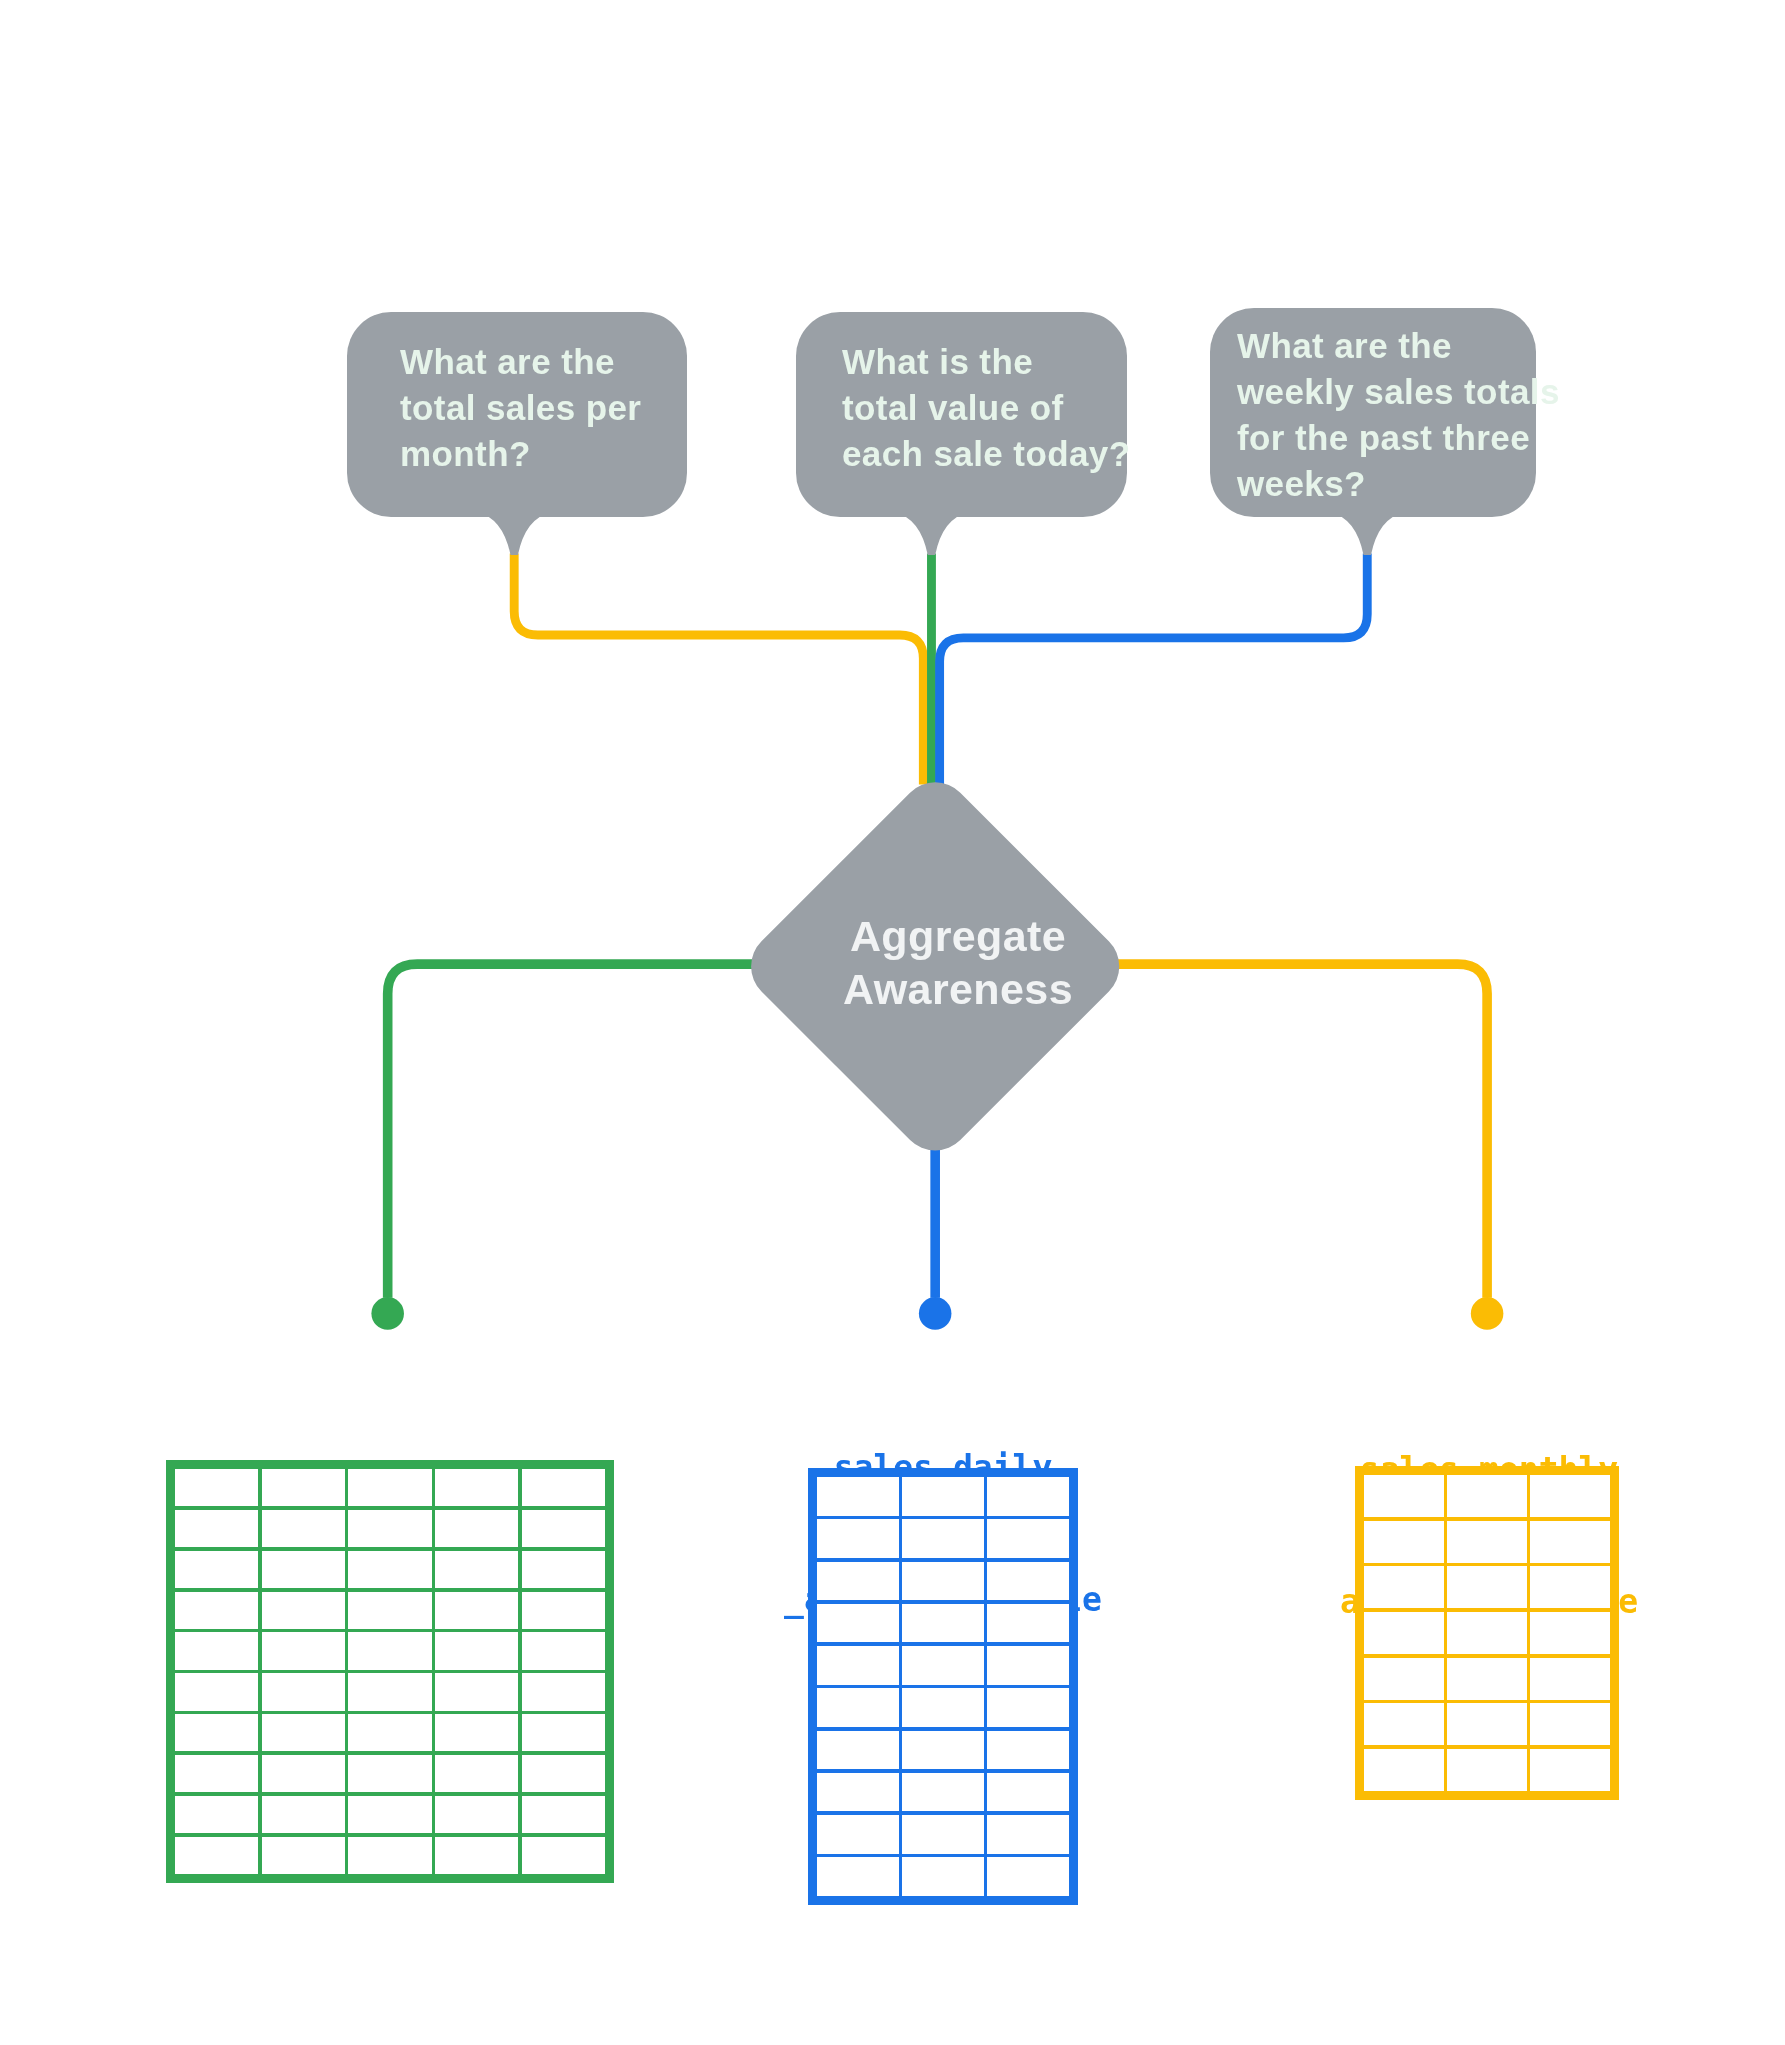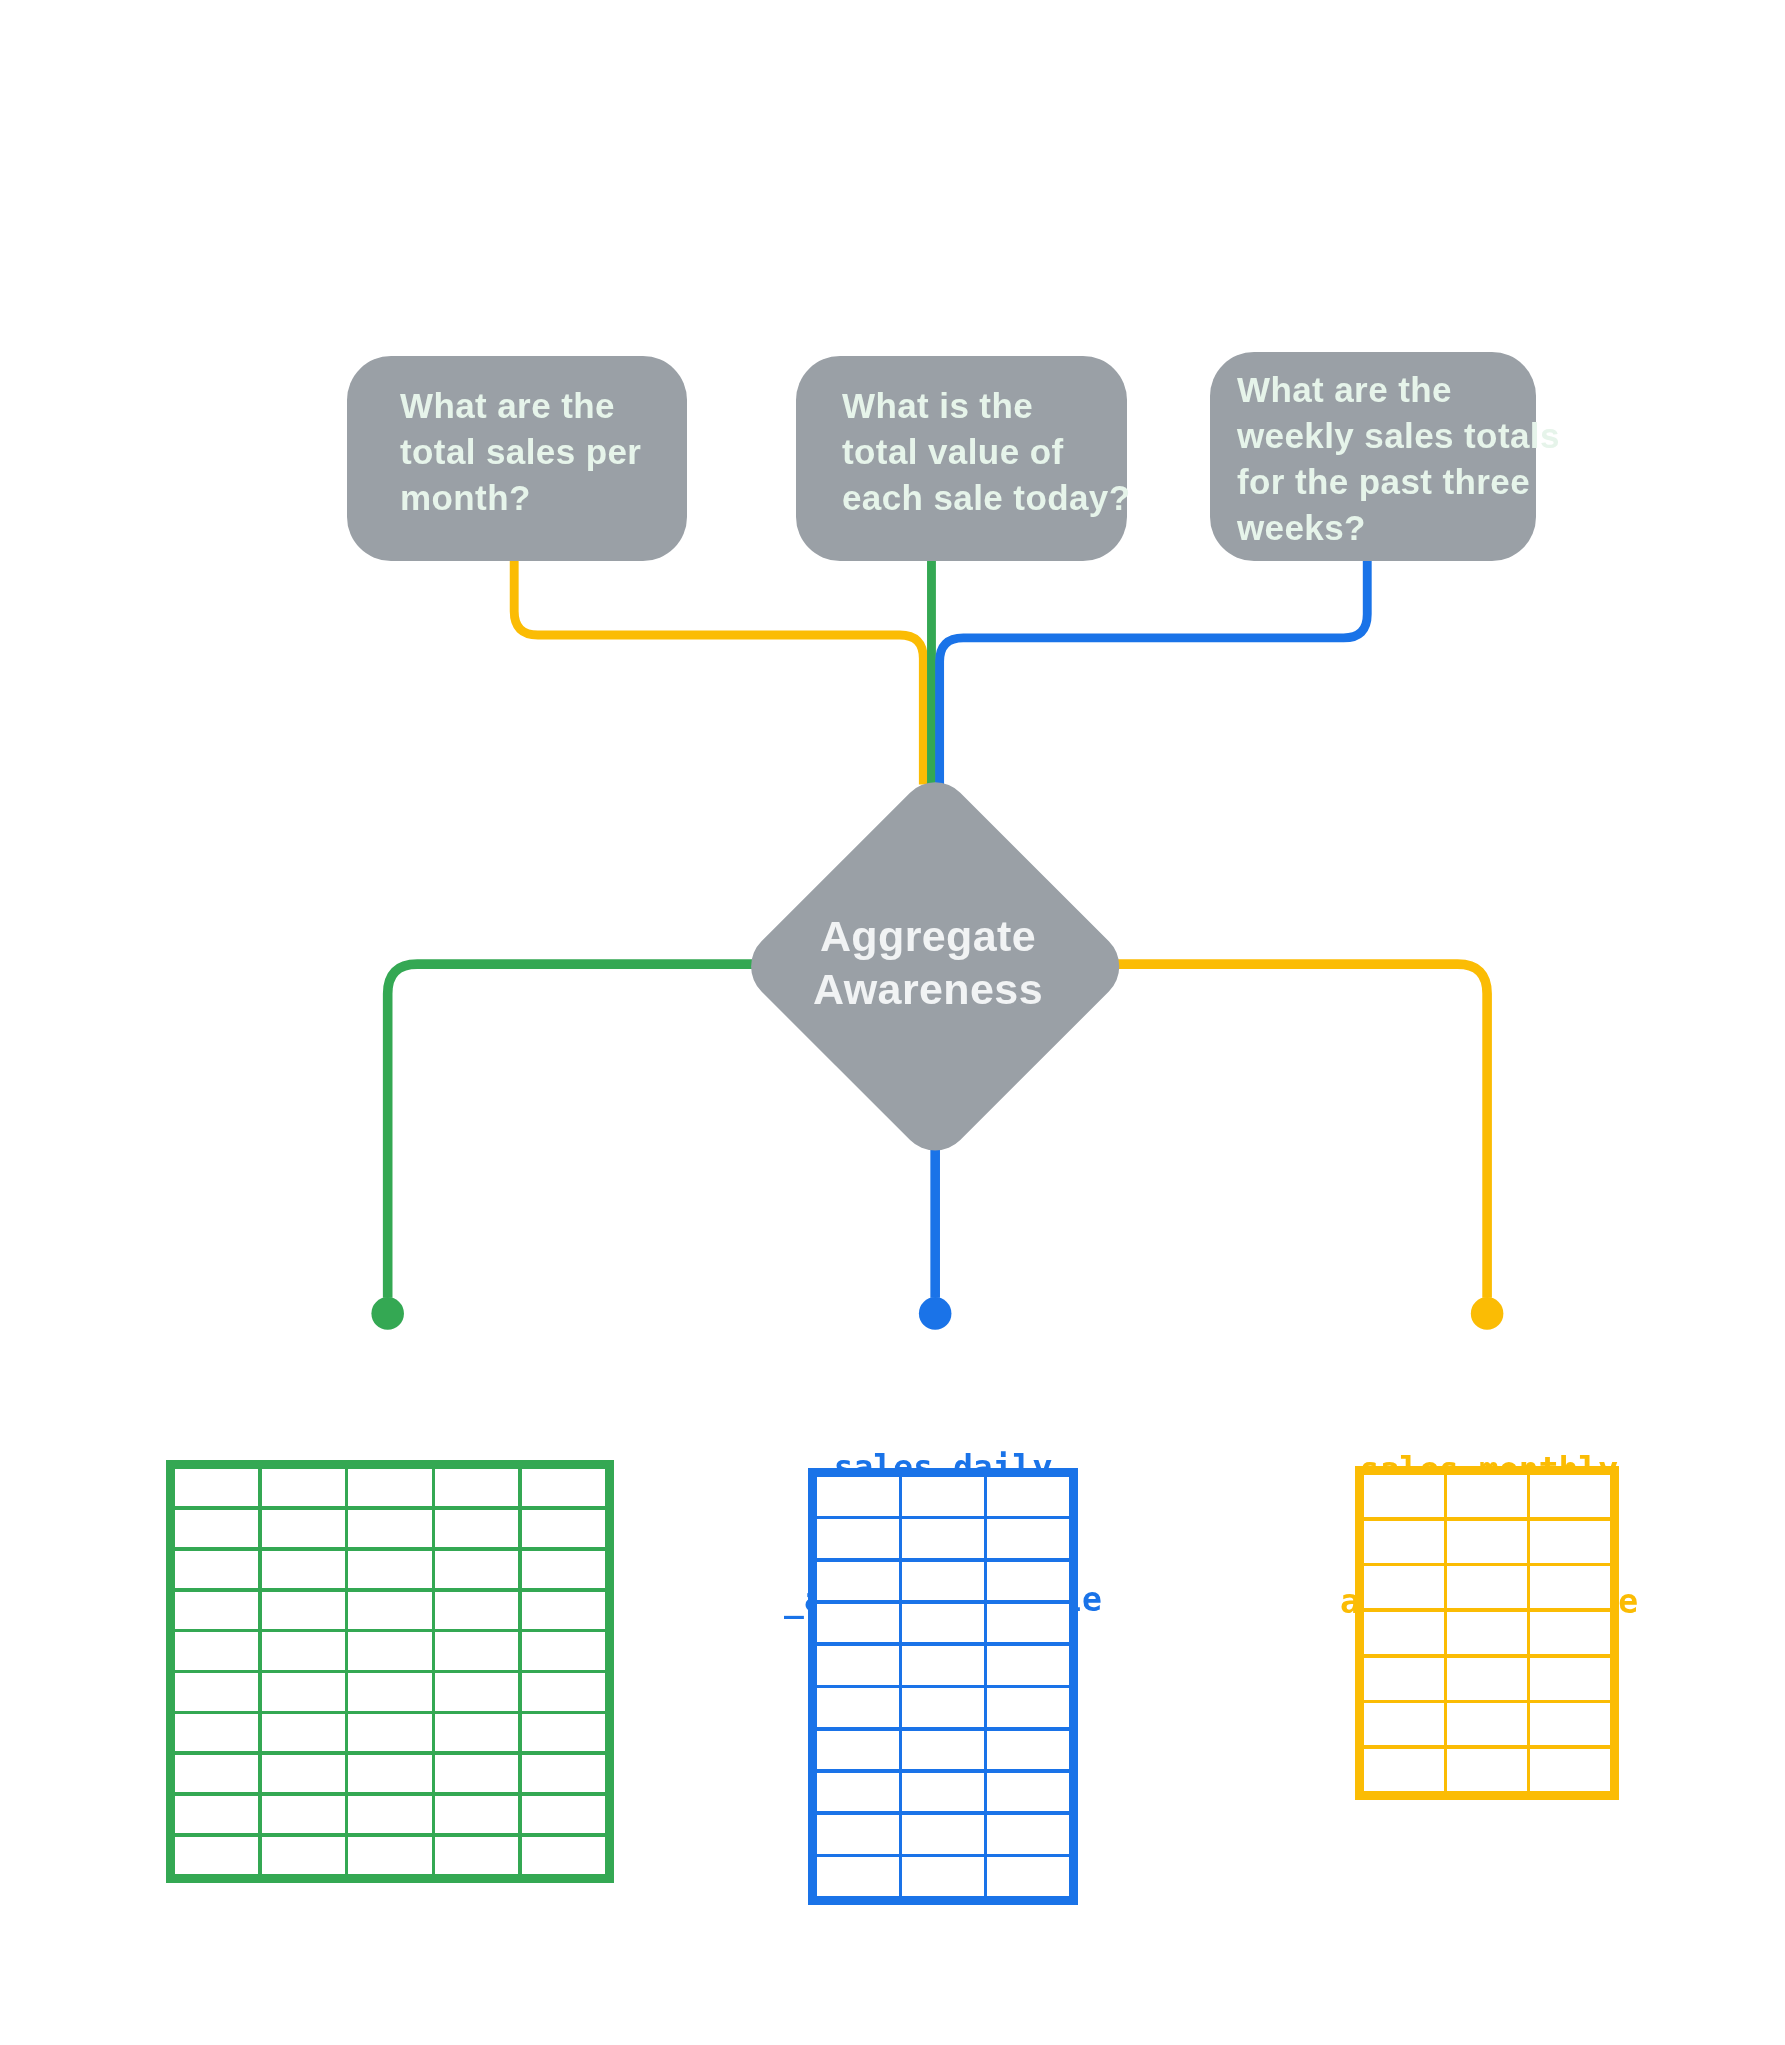--- a/index.html
+++ b/index.html
@@ -9,21 +9,20 @@
     height:2046px;
     background:#ffffff;
     overflow:hidden;
     font-family:"Liberation Sans", sans-serif;
   }
   #wires{position:absolute;left:0;top:0;}
   .bubble{
     position:absolute;
     border-radius:44px;
     box-sizing:border-box;
-    margin-top:44px;
   }
   .bubble-text{
     font-weight:bold;
     font-size:35px;
     line-height:46px;
     white-space:pre;
     letter-spacing:0.4px;
   }
   .diamond-label{
     position:absolute;
@@ -98,21 +97,21 @@
 each sale today?</div>
   </div>
 
   <div class="bubble" style="left: 1210px; top: 308px; width: 326px; height: 209px; padding: 15px 7.4px 0px 27px; background: rgb(154, 160, 166);">
     <div class="bubble-text" style="color: rgb(230, 244, 234);">What are the
 weekly sales totals
 for the past three
 weeks?</div>
   </div>
 
-  <div class="diamond-label" style="left: 928px; top: 963px; color: rgb(241, 243, 244);">Aggregate
+  <div class="diamond-label" style="left: 958px; top: 963px; color: rgb(241, 243, 244);">Aggregate
 Awareness</div>
 
   <div class="table-label" style="left: 390px; top: 1395px; color: rgb(52, 168, 83);">
     <span style="display:block">orders_database</span>
   </div>
 
   <div class="table-label" style="left: 943px; top: 1358px; color: rgb(26, 115, 232);">
     <span style="display:block">sales_daily</span>
     <span style="display:block">_aggregate_table</span>
   </div>

